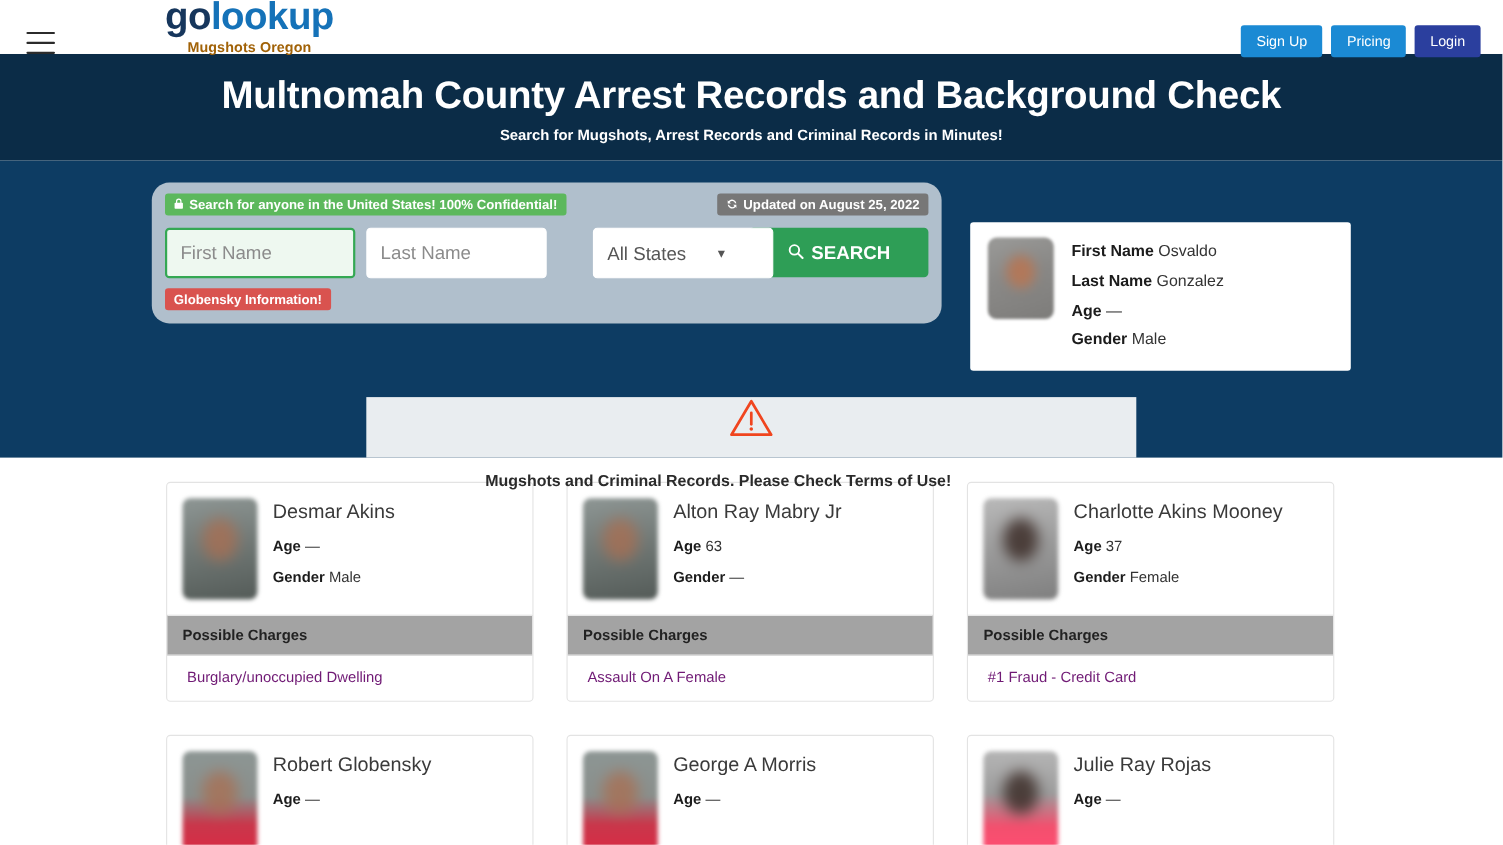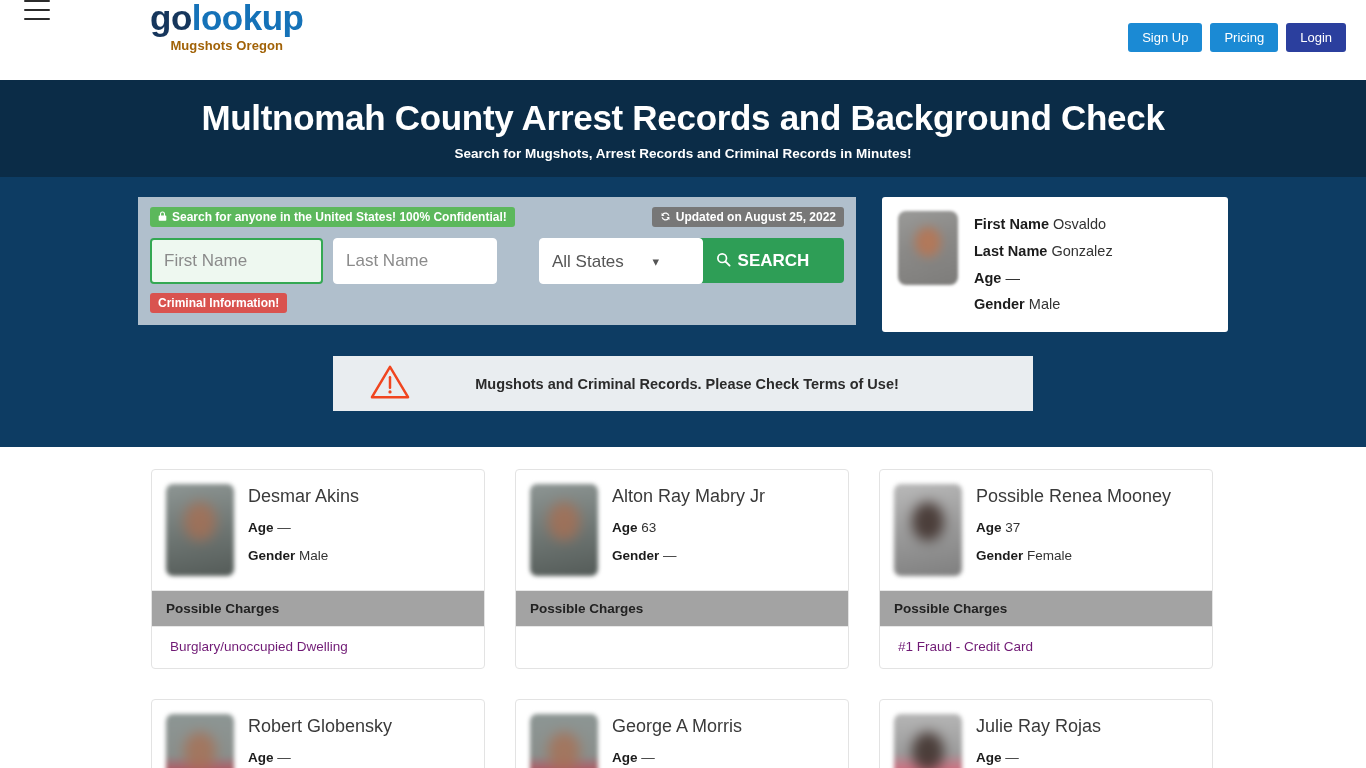--- a/index.html
+++ b/index.html
@@ -7,24 +7,24 @@
   body {
     width: 1366px; height: 768px;
     font-family: "Liberation Sans", sans-serif;
     background: #ffffff;
     overflow: hidden;
     color: #222;
   }
 
   
   .topbar {
-    height: 80px;
+    height: 49px;
     background: #ffffff;
     display: flex;
-    align-items: flex-start;
+    align-items: flex-end;
     position: relative;
   }
   .hamburger {
     margin-left: 24px;
     width: 26px; height: 20px;
     display: flex; flex-direction: column; justify-content: space-between;
     cursor: pointer;
   }
   .hamburger span { display: block; height: 2px; background: #2b2b2b; border-radius: 1px; }
 
@@ -69,21 +69,21 @@
     padding: 20px 0 0;
     height: 270px;
     position: relative;
   }
   .hero-row {
     display: flex; justify-content: center; align-items: flex-start;
     gap: 26px;
   }
   .searchpanel {
     width: 718px; background: #b0bfcc;
-    border-radius: 0; padding: 10px 12px 12px;
+    border-radius: 16px; padding: 10px 12px 12px;
   }
   .badges { display: flex; justify-content: space-between; align-items: center; }
   .badge {
     font-size: 12px; font-weight: bold; color: #fff;
     padding: 3px 8px; border-radius: 3px;
     display: inline-flex; align-items: center; gap: 5px;
   }
   .badge-green { background: #5cb85c; }
   .badge-gray  { background: #777777; }
   .badge-red   {
@@ -117,40 +117,41 @@
     color: #fff; font-size: 17px; font-weight: bold; border-radius: 4px;
     cursor: pointer; display: flex; align-items: center; justify-content: center;
     gap: 7px; font-family: "Liberation Sans", sans-serif;
   }
 
   
   .personcard {
     width: 346px; background: #fff; border-radius: 3px;
     padding: 14px 16px; display: flex; gap: 16px; align-items: flex-start;
     min-height: 122px;
+    margin-top: 36px;
   }
   .thumb {
     width: 60px; height: 74px; border-radius: 8px; flex: none;
     background: linear-gradient(160deg, #9a9a98 0%, #8a8987 45%, #7d7c7a 100%);
     position: relative; overflow: hidden;
     filter: blur(1.4px);
   }
   .thumb::after {
     content: ""; position: absolute; left: 28%; top: 22%;
     width: 44%; height: 40%; border-radius: 50%;
     background: #b1785a; filter: blur(5px);
   }
   .pinfo { font-size: 14.5px; line-height: 1.85; color: #333; }
   .pinfo b { color: #1c1c1c; }
 
   
   .warnwrap { display: flex; justify-content: center; margin-top: 24px; }
   .warn {
     width: 700px; height: 55px; background: #e9edf0;
-    display: flex; align-items: center; gap: 26px; padding: 0 36px;
+    display: flex; align-items: center; gap: 26px; padding: 0 36px; flex-direction: column;
   }
   .warn-text {
     font-size: 14.5px; font-weight: bold; color: #2b2b2b;
     flex: 1; text-align: center; padding-right: 60px;
   }
 
   
   .results {
     background: #fff; padding: 22px 0 0;
   }
@@ -254,21 +255,21 @@
           <span class="ico">
             <svg width="15" height="15" viewBox="0 0 16 16">
                 <circle cx="6.6" cy="6.6" r="4.6" fill="none" stroke="#fff" stroke-width="1.8"></circle>
                 <line x1="10.2" y1="10.2" x2="14.5" y2="14.5" stroke="#fff" stroke-width="2" stroke-linecap="round"></line>
               </svg>
           </span>
           <span>SEARCH</span>
         </button>
       </div>
 
-      <div class="badge badge-red">Criminal Information!</div>
+      <div class="badge badge-red">Globensky Information!</div>
     </div>
 
     <div class="personcard">
       <div class="thumb"></div>
       <div class="pinfo">
         <div>
           <b>First Name</b>
           <span>Osvaldo</span>
         </div>
         <div>
@@ -318,26 +319,27 @@
       <div class="rcard">
         <div class="rcard-top">
           <div class="rthumb gray"></div>
           <div class="rinfo">
             <div class="rname">Alton Ray Mabry Jr</div>
             <div class="rmeta"><b>Age</b> <span>63</span></div>
             <div class="rmeta"><b>Gender</b> <span>—</span></div>
           </div>
         </div>
         <div class="charges-head">Possible Charges</div>
+        <div class="charge">Assault On A Female</div>
       </div>
       <div class="rcard">
         <div class="rcard-top">
           <div class="rthumb lightgray dark"></div>
           <div class="rinfo">
-            <div class="rname">Possible Renea Mooney</div>
+            <div class="rname">Charlotte Akins Mooney</div>
             <div class="rmeta"><b>Age</b> <span>37</span></div>
             <div class="rmeta"><b>Gender</b> <span>Female</span></div>
           </div>
         </div>
         <div class="charges-head">Possible Charges</div>
         <div class="charge">#1 Fraud - Credit Card</div>
       </div>
       <div class="rcard">
         <div class="rcard-top">
           <div class="rthumb red"></div>

